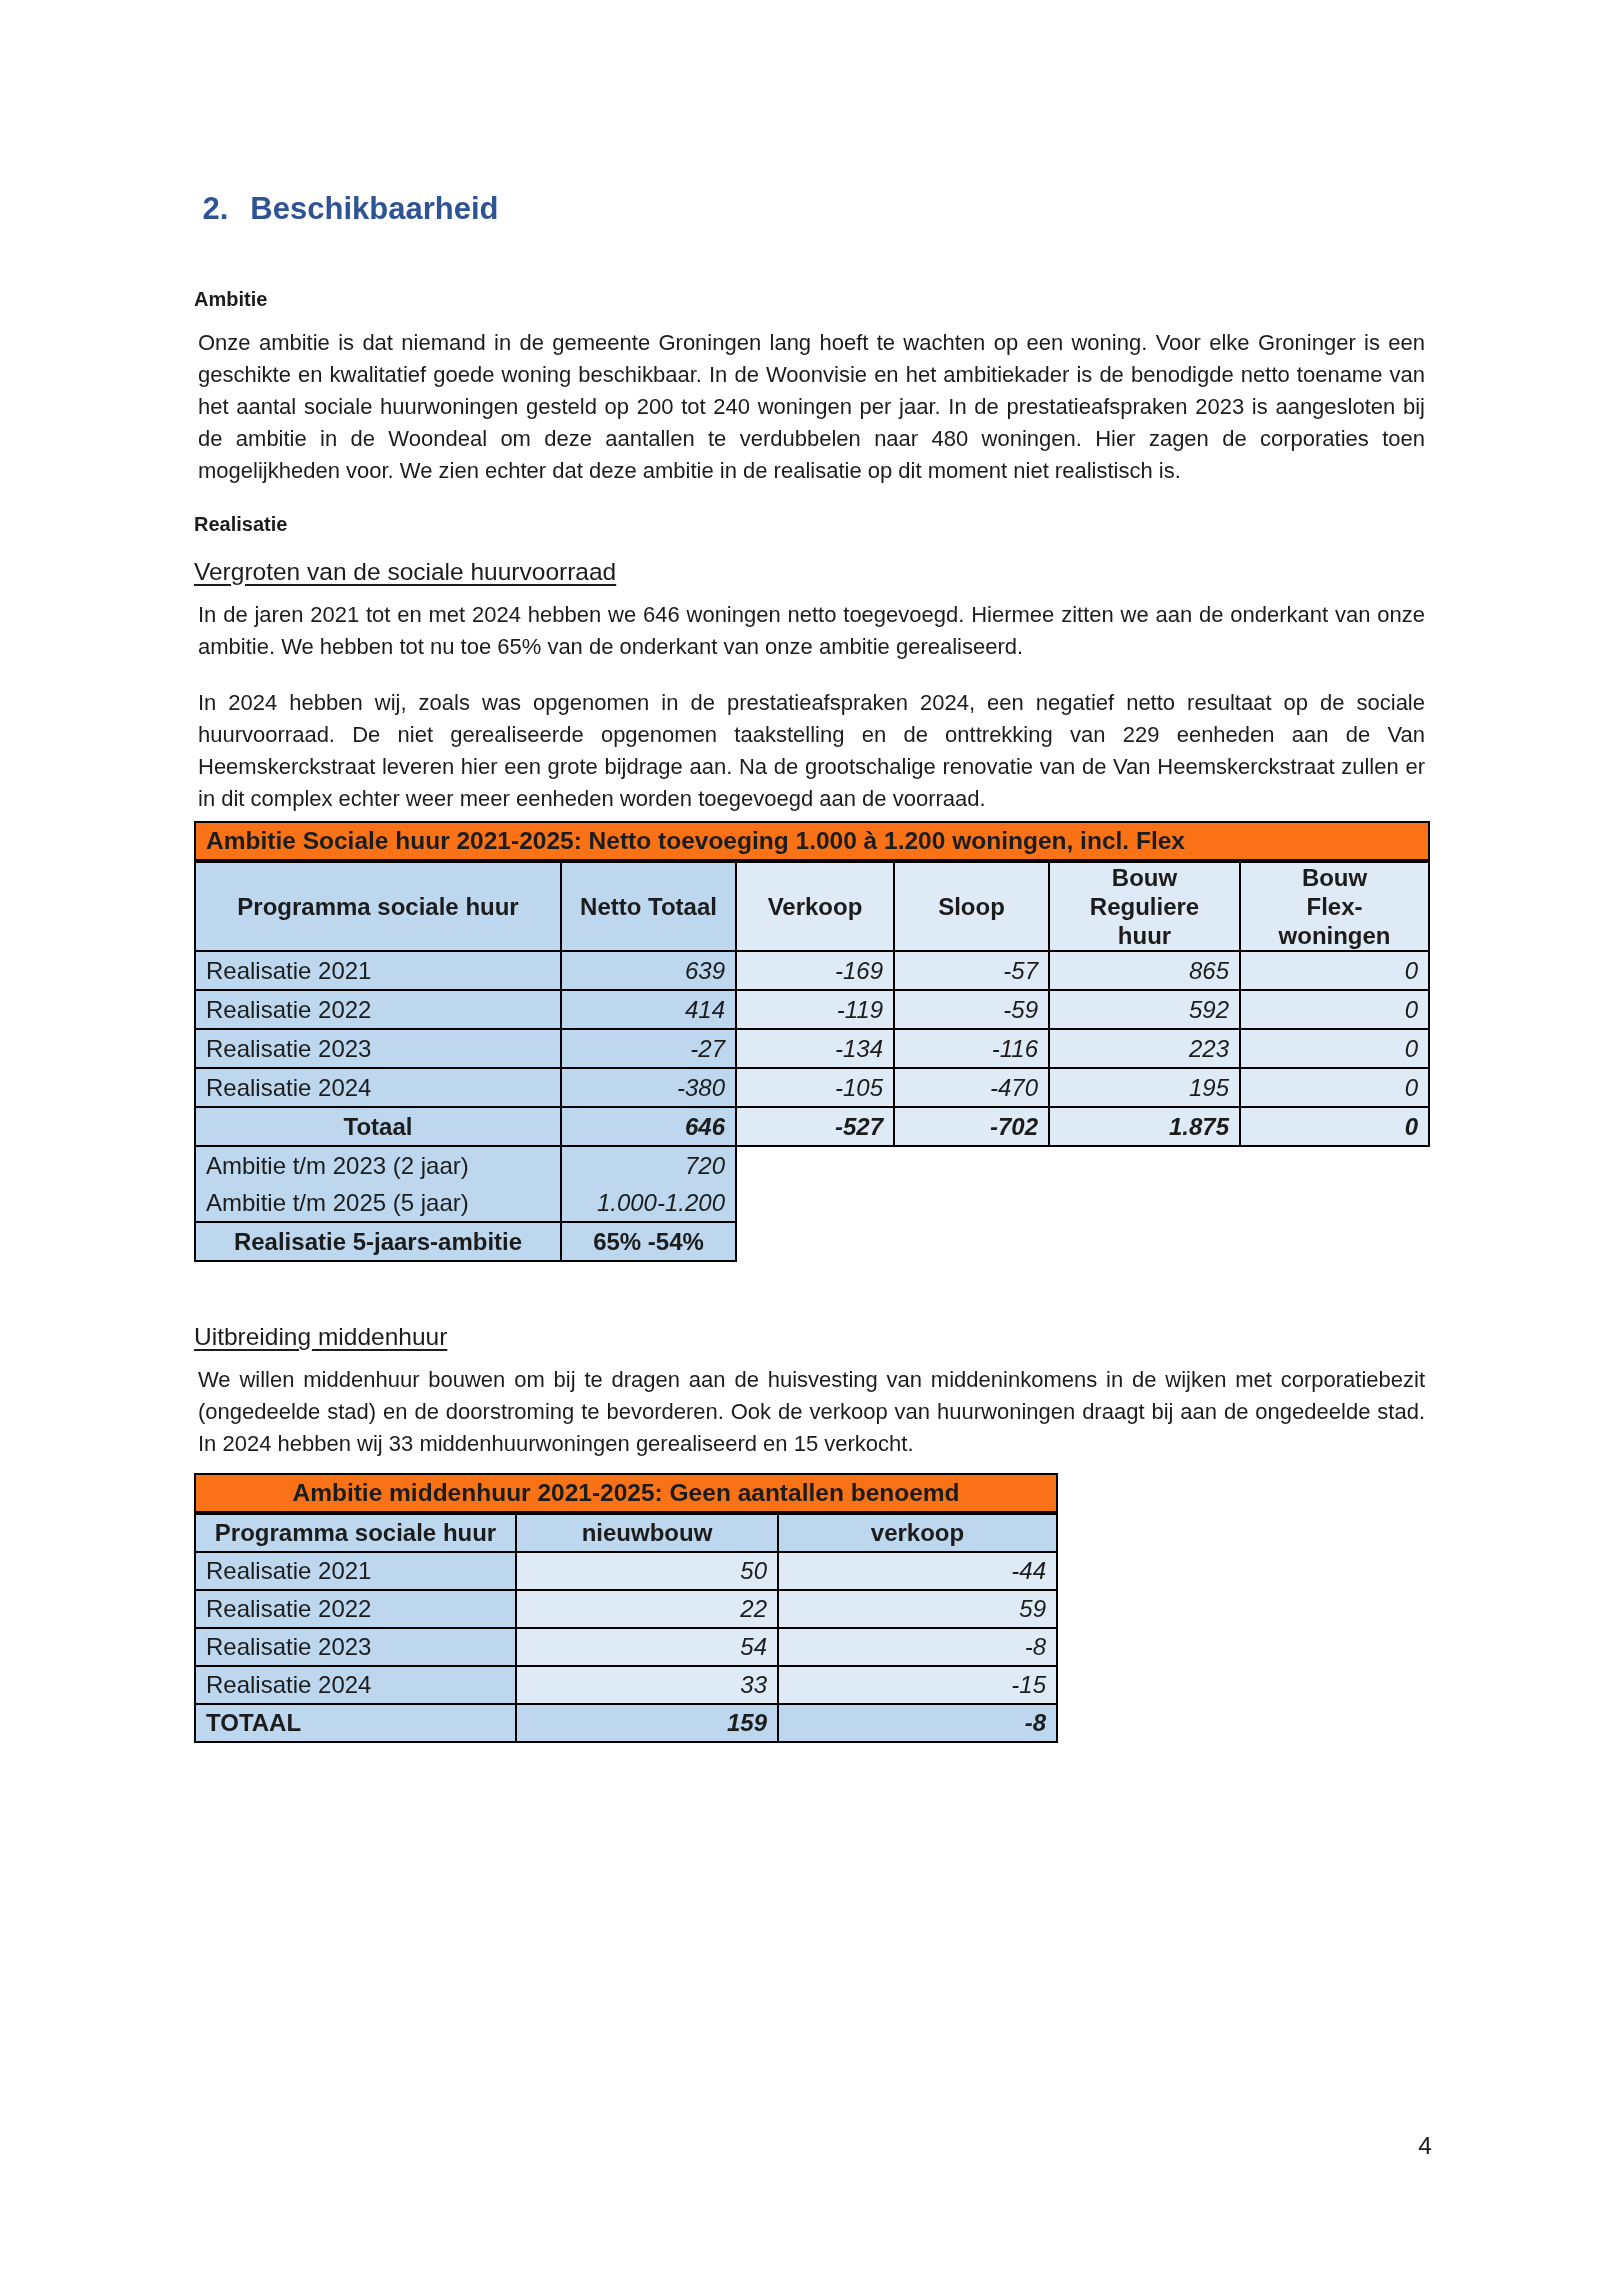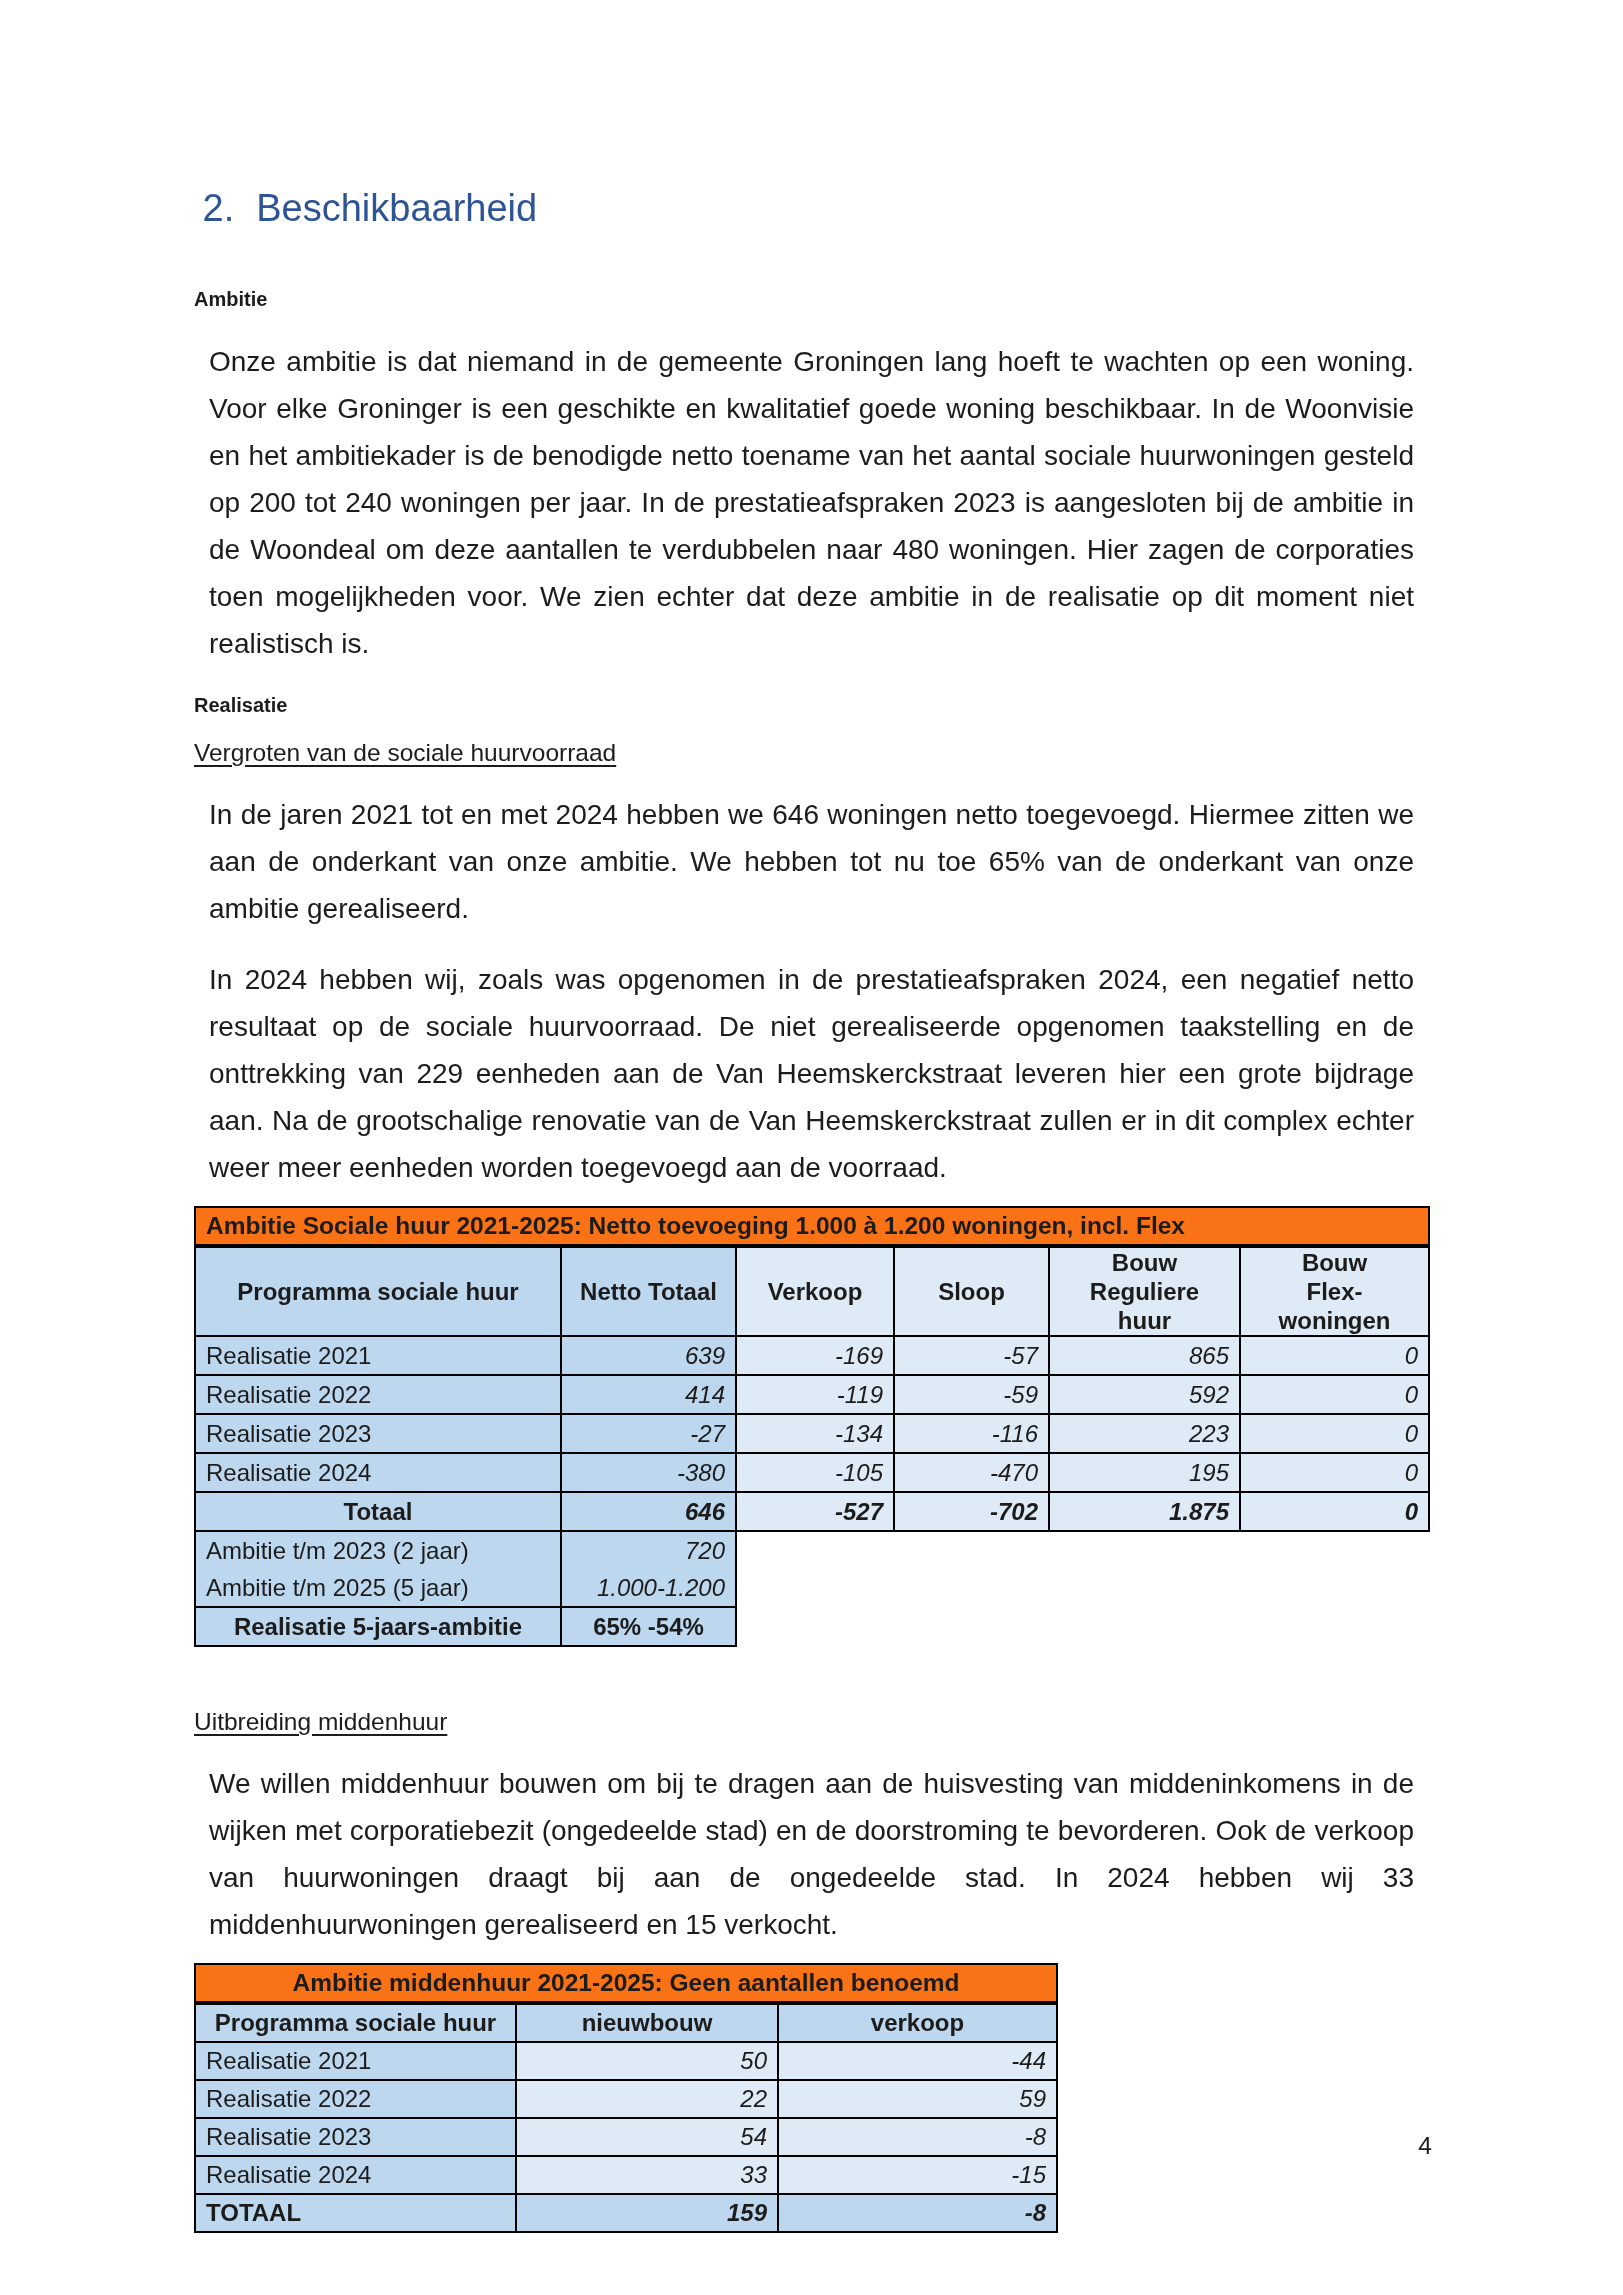--- a/index.html
+++ b/index.html
@@ -8,41 +8,41 @@
     width:1623px;height:2295px;
     box-sizing:border-box;
     padding:188px 194px 0 194px;
     background:#ffffff;
     font-family:"Liberation Sans","DejaVu Sans",sans-serif;
     color:#1c1c1c;
     overflow:hidden;
   }
   h1{
     margin:0 0 0 8.5px;
-    font-size:38px;
-    font-weight:400;
+    font-size:31px;
+    font-weight:700;
     line-height:41px;
     color:#2F5496;
   }
   h1 .htxt{margin-left:22px;}
   .block{margin:0;}
   .sec-ambitie{margin-top:47px;}
   .sec-realisatie{margin-top:13.5px;}
   .sec-middenhuur{margin-top:51px;}
   .run-head{
     font-size:20px;font-weight:700;line-height:47px;
   }
   .underline-head{
     font-size:24.5px;line-height:47px;
     text-decoration:underline;
     text-underline-offset:4.2px;
   }
   .body-p{
-    margin:15px;
-    font-size:28px;line-height:47px;
+    margin:4px;
+    font-size:22px;line-height:32px;
     text-align:justify;
   }
   .p-gap{margin-top:24px;}
 
   
   .t{border-collapse:collapse;table-layout:fixed;}
   .t td,.t th{
     border:2.5px solid #000;
     font-size:24px;
     padding:0 10px;

